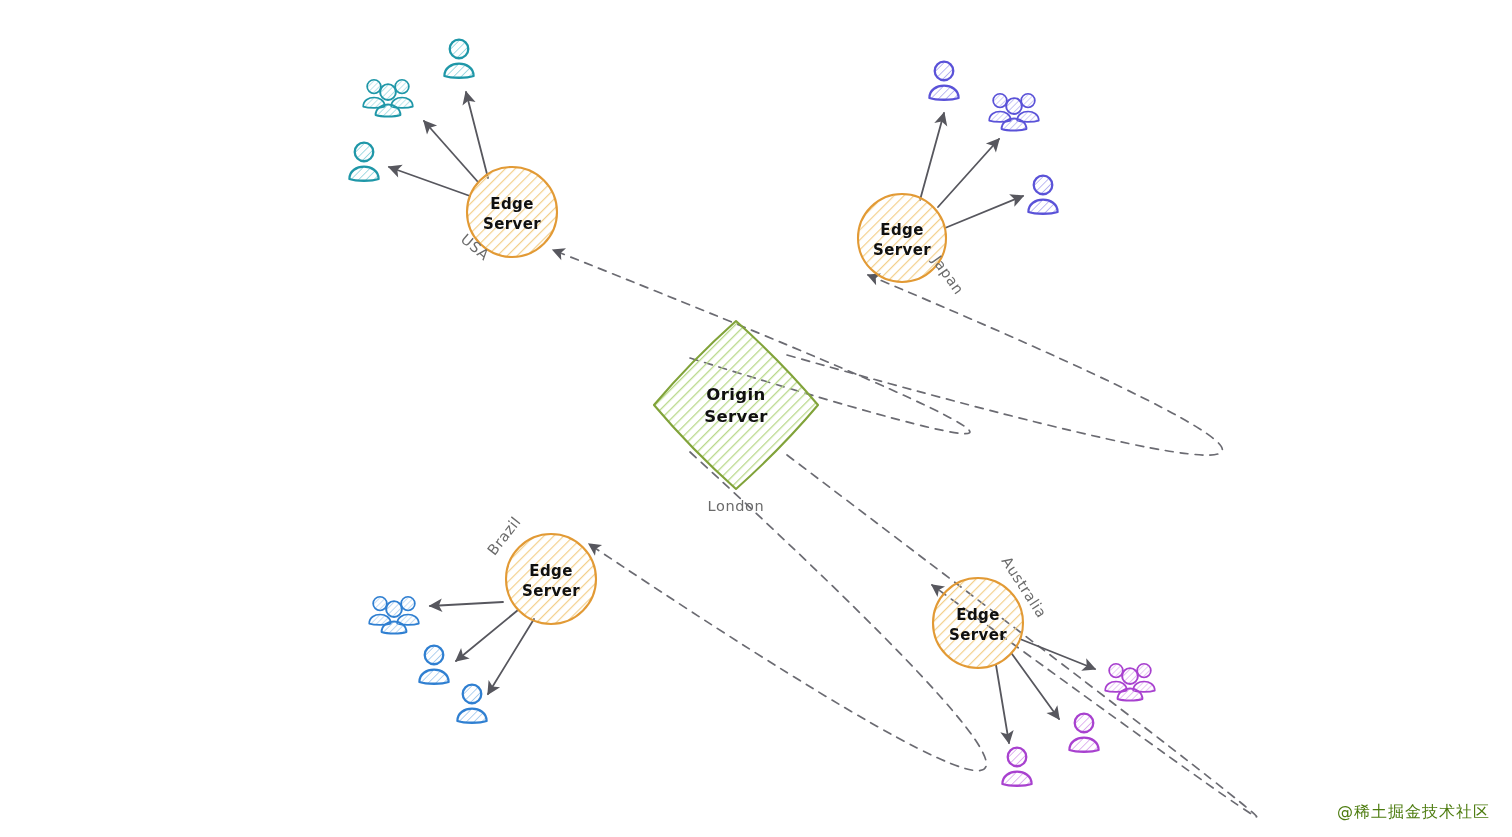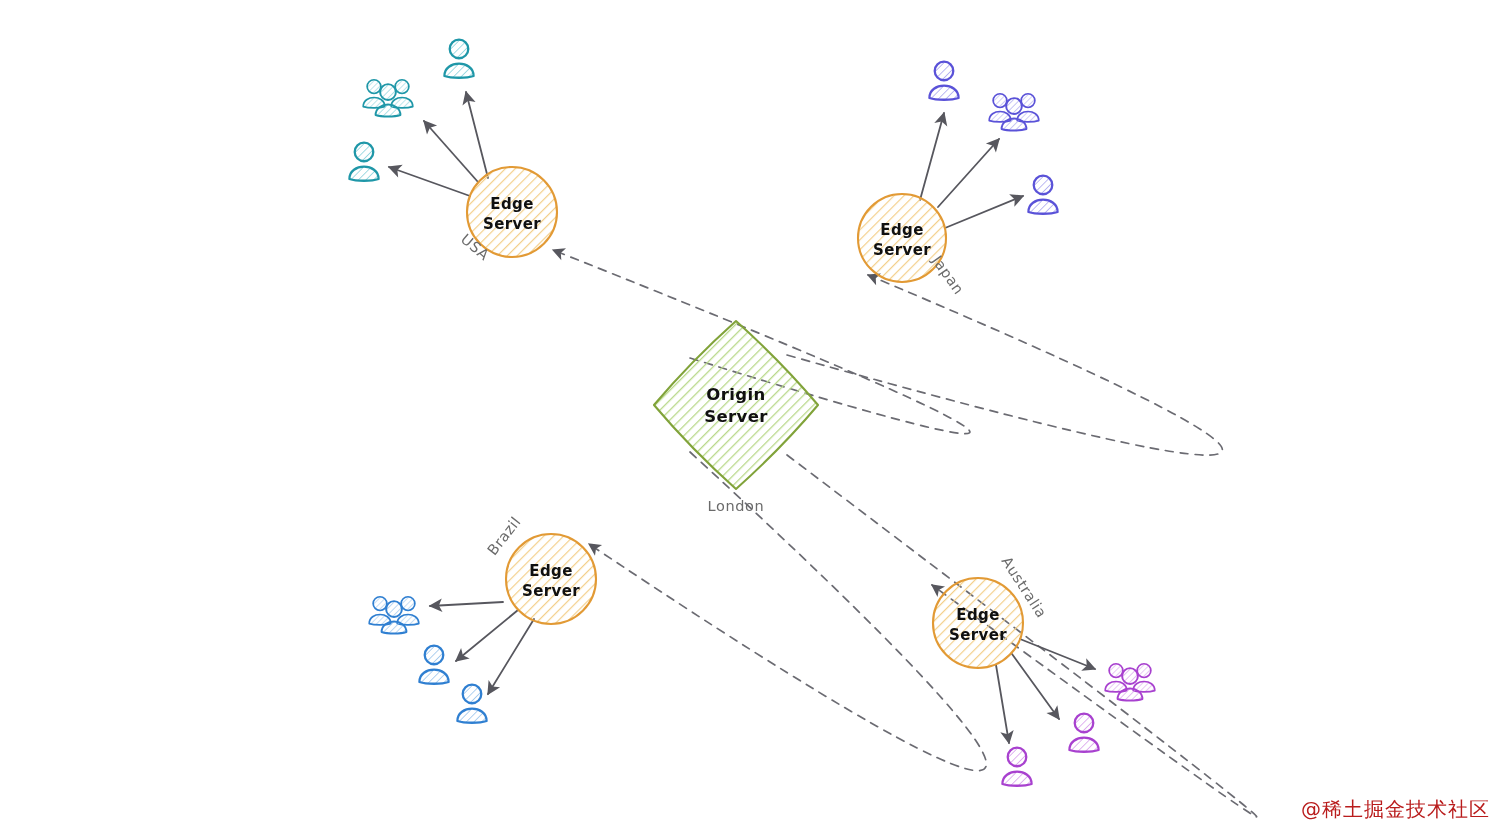--- a/index.html
+++ b/index.html
@@ -40,22 +40,22 @@
     font-size: 14.5px;
     fill: #6b6b6b;
     text-anchor: middle;
     letter-spacing: 0.6px;
   }
   .watermark {
     position: absolute;
     right: 22px;
     bottom: 14px;
     font-family: "DejaVu Sans", sans-serif;
-    font-size: 20px;
-    color: #b91c1c;
+    font-size: 16px;
+    color: #4d7c0f;
     letter-spacing: 1px;
     user-select: none;
   }
 </style>
 </head>
 <body>
 
 <div id="canvas">
   <svg id="diagram-svg" viewBox="0 0 1512 837">
     <defs>

